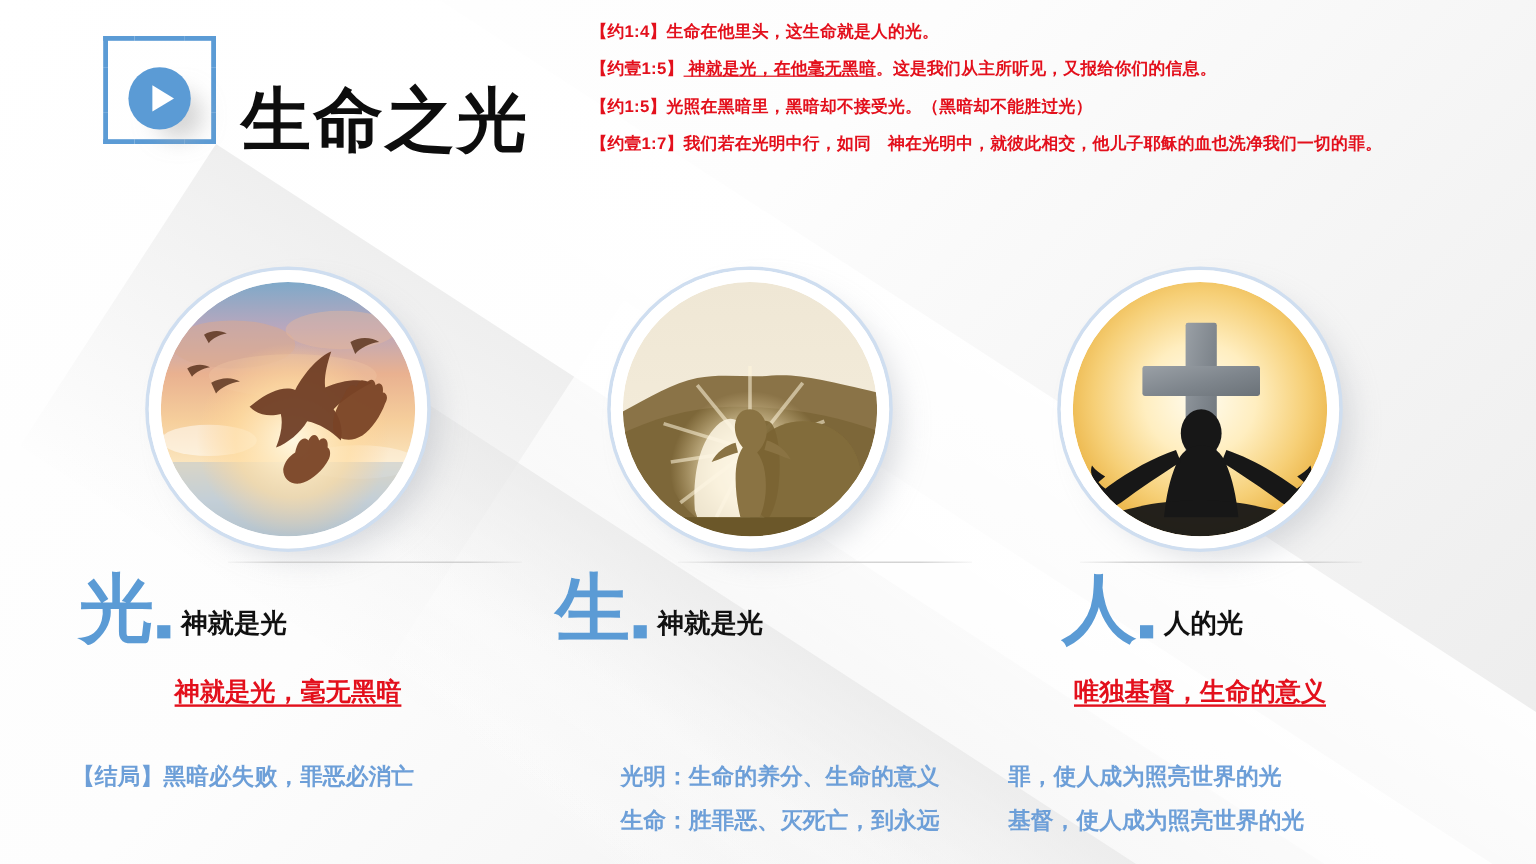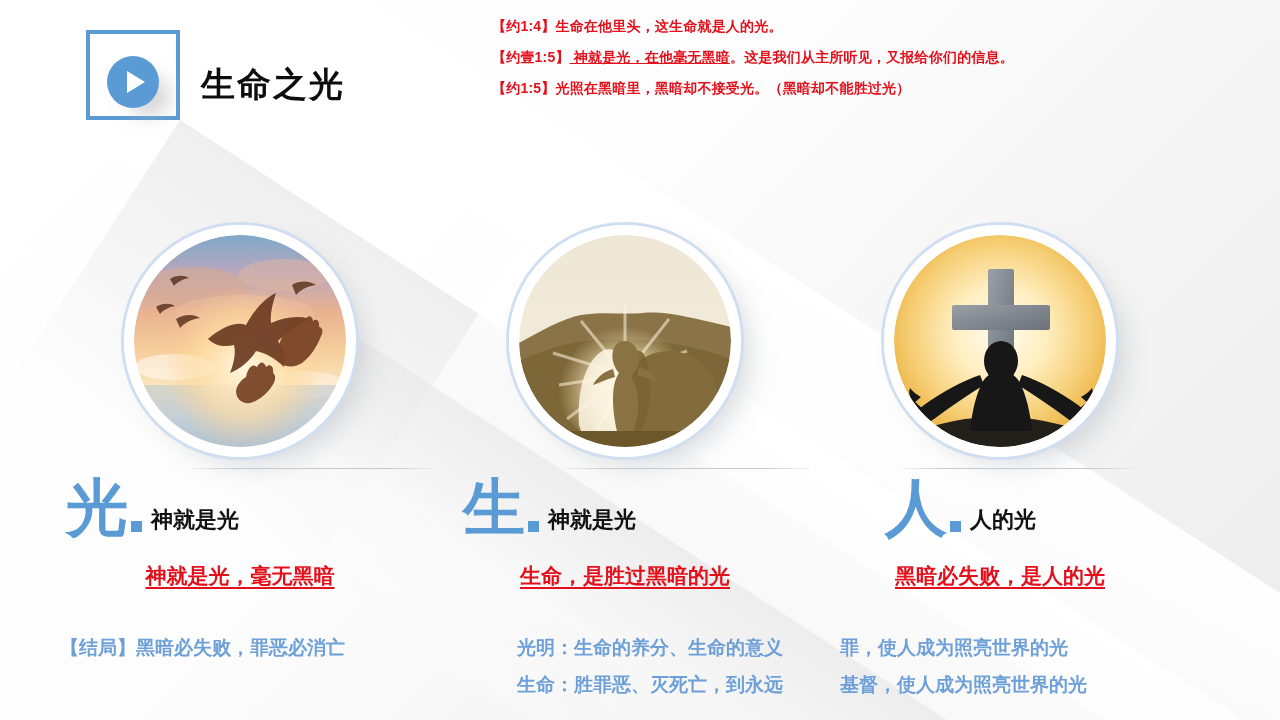--- a/index.html
+++ b/index.html
@@ -114,21 +114,21 @@
     width: 0;
     height: 0;
     border-top: 11px solid transparent;
     border-bottom: 11px solid transparent;
     border-left: 18px solid #ffffff;
   }
   #main-title {
     position: absolute;
     left: 115px;
     top: 38px;
-    font-size: 34px;
+    font-size: 58px;
     font-weight: bold;
     color: #0d0d0d;
     letter-spacing: 2px;
     white-space: nowrap;
   }
 
   
   #scripture {
     position: absolute;
     left: 492px;
@@ -287,20 +287,23 @@
 
   <div id="scripture">
     <div class="verse">
       <span>【约1:4】</span><span>生命在他里头，这生命就是人的光。</span>
     </div>
     <div class="verse">
       <span>【约壹1:5】</span><span class="u">  神就是光，在他毫无黑暗</span><span>。这是我们从主所听见，又报给你们的信息。</span>
     </div>
     <div class="verse">
       <span>【约1:5】</span><span>光照在黑暗里，黑暗却不接受光。（黑暗却不能胜过光）</span>
+    </div>
+    <div class="verse">
+      <span>【约壹1:7】</span><span>我们若在光明中行，如同　神在光明中，就彼此相交，他儿子耶稣的血也洗净我们一切的罪。</span>
     </div>
   </div>
 
   <div class="col" id="col-0">
     <div class="circle-wrap">
       <div class="photo">
         <svg width="212" height="212" viewBox="0 0 212 212">
           <defs>
             <linearGradient id="sky1" x1="0" y1="0" x2="0" y2="1">
               <stop offset="0%" stop-color="#7fa9c9"></stop>
@@ -425,23 +428,20 @@
     </div>
 
     <div class="rule"></div>
 
     <div class="heading-row">
       <span class="big-char">生</span>
       <span class="sq-dot"></span>
       <span class="sub-head">神就是光</span>
     </div>
 
-    <div class="red-line">
-      <span>生命，是胜过黑暗的光</span>
-    </div>
 
     <div class="body-text">
       <div>光明：生命的养分、生命的意义</div>
       <div>生命：胜罪恶、灭死亡，到永远</div>
     </div>
   </div>
 
   <div class="col" id="col-2">
     <div class="circle-wrap">
       <div class="photo">
@@ -486,21 +486,21 @@
 
     <div class="rule"></div>
 
     <div class="heading-row">
       <span class="big-char">人</span>
       <span class="sq-dot"></span>
       <span class="sub-head">人的光</span>
     </div>
 
     <div class="red-line">
-      <span>黑暗必失败，是人的光</span>
+      <span>唯独基督，生命的意义</span>
     </div>
 
     <div class="body-text">
       <div>罪，使人成为照亮世界的光</div>
       <div>基督，使人成为照亮世界的光</div>
     </div>
   </div>
 
 </div>
 

